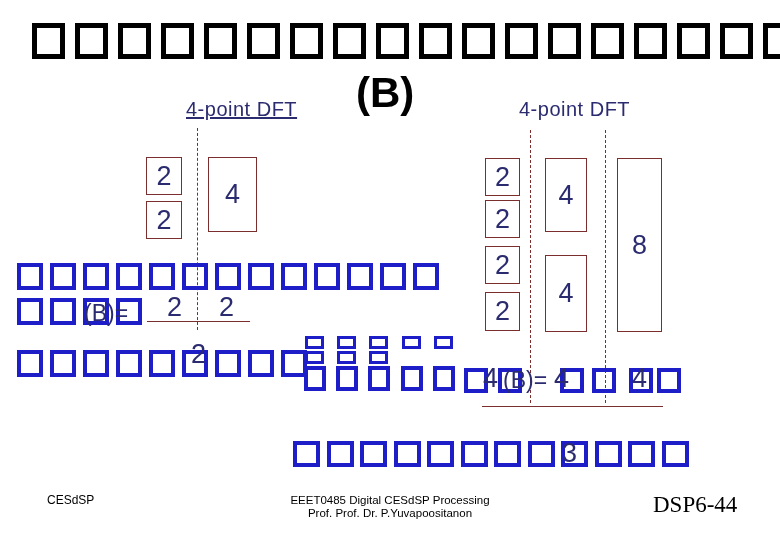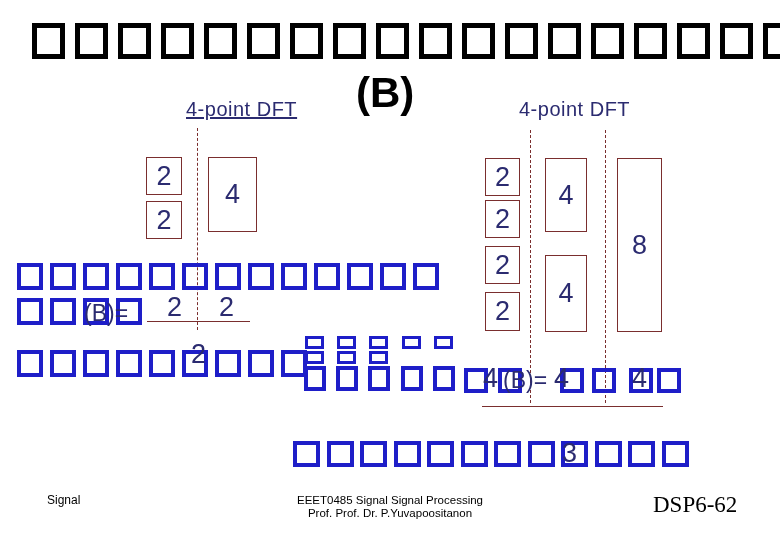--- a/index.html
+++ b/index.html
@@ -147,20 +147,20 @@
       <span class="tofu-bottom"></span>
       <span class="tofu-bottom"></span>
       <span class="tofu-bottom"></span>
       <span class="tofu-bottom"></span>
       <span class="tofu-bottom"></span>
       <span class="tofu-bottom"></span>
       <span class="tofu-bottom"></span>
     </div>
   <div class="abs num" style="left:562px;top:440px;font-size:27px;">3</div>
 
-  <div class="abs ftr" style="left:47px;top:494px;font-size:12px;">Signal</div>
+  <div class="abs ftr" style="left:47px;top:494px;font-size:12px;">CESdSP</div>
   <div class="abs ftr ftr-center" style="left:270px;top:494px;">
-    <div>EEET0485 Signal Signal Processing</div>
+    <div>EEET0485 Digital CESdSP Processing</div>
     <div>Prof. Prof. Dr. P.Yuvapoositanon</div>
   </div>
-  <div class="abs ftr ftr-right" style="left:653px;top:492px;">DSP6-62</div>
+  <div class="abs ftr ftr-right" style="left:653px;top:492px;">DSP6-44</div>
 
 </div>
 
 </body></html>

